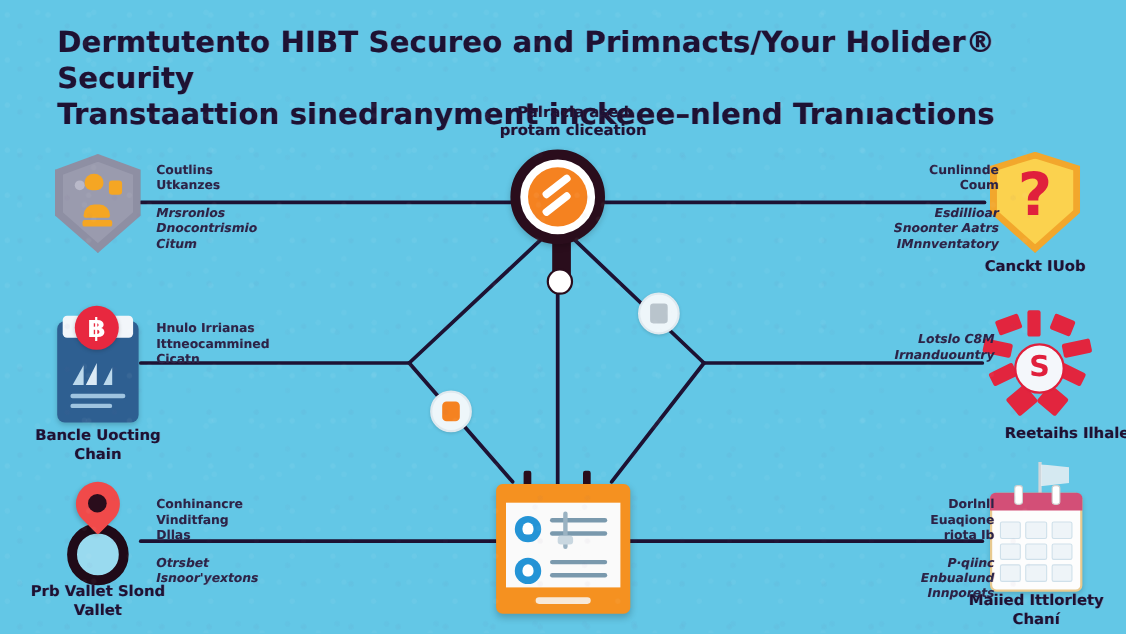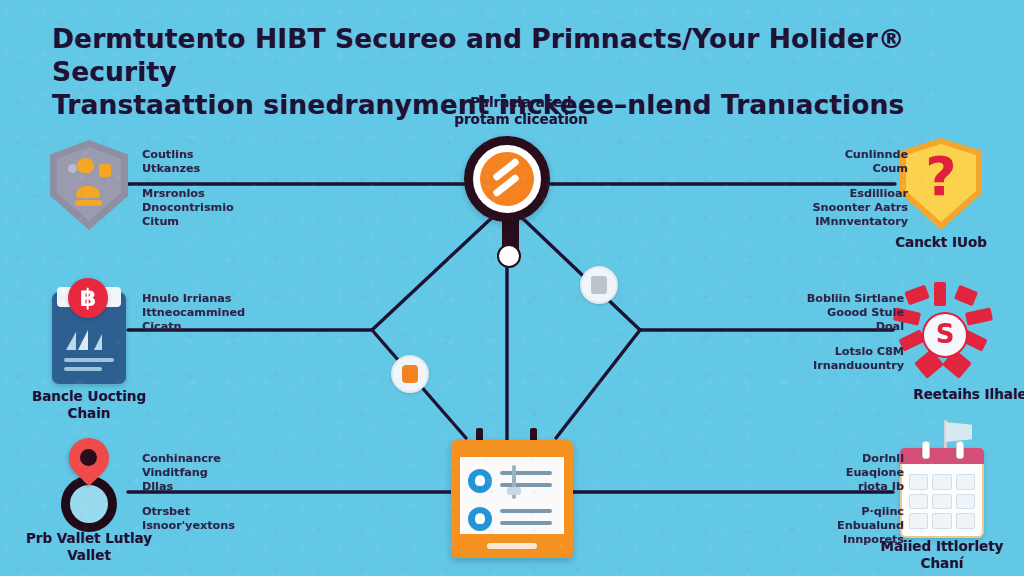--- a/index.html
+++ b/index.html
@@ -45,21 +45,21 @@
     position:absolute;left:50%;transform:translateX(-50%);
     white-space:nowrap;text-align:center;
     color:#1d1233;font-weight:bold;font-size:13.5px;line-height:17px;
     text-shadow:0.6px 0 0 rgba(150,40,70,.3), -0.5px 0 0 rgba(30,40,130,.2);
   }
 
   
   .txtblk{position:absolute;width:118px;color:#2a2448;font-size:11.2px;line-height:14px;font-weight:600;
           text-shadow:0.5px 0 0 rgba(150,40,70,.25);}
   .txtblk .top{display:block;margin-bottom:11px;}
-  .txtblk .bot{display:block;margin-top:10px;}
+  .txtblk .bot{display:block;margin-top:10px;font-style:italic;}
   .txtblk.right{text-align:right;}
   .txtblk.left{text-align:left;}
 
   
   .shield-grey{
     width:78px;height:90px;
     background:#8e8fa3;
     clip-path:polygon(50% 0,100% 16%,100% 62%,50% 100%,0 62%,0 16%);
     position:relative;box-shadow:0 2px 5px rgba(0,0,0,.18);
   }
@@ -299,21 +299,21 @@
 Cicatn</span>
   </div>
 
   <div class="node" style="left:52px;top:438px;">
     <div class="pin-wrap">
       <div class="pin-ring"></div>
       <div class="pin"></div>
       <div class="pin-dot"></div>
     </div>
     <div class="cap" style="top:92px;">
-      <span>Prb Vallet Lutlay</span><br>
+      <span>Prb Vallet Slond</span><br>
       <span>Vallet</span>
     </div>
   </div>
   <div class="txtblk left" style="left:142px;top:452px;">
     <span class="top" style="white-space:pre-line">Conhinancre
 Vinditfang
 Dllas</span>
     <span class="bot" style="white-space:pre-line">Otrsbet
 Isnoor'yextons</span>
   </div>
@@ -341,23 +341,20 @@
       <div class="ray" style="left:78px;top:28px;width:26px;height:13px;transform:rotate(-12deg)"></div>
       <div class="ray" style="left:12px;top:52px;width:24px;height:13px;transform:rotate(-26deg)"></div>
       <div class="ray" style="left:74px;top:52px;width:24px;height:13px;transform:rotate(26deg)"></div>
       <div class="ray" style="left:30px;top:72px;width:22px;height:20px;transform:rotate(-40deg)"></div>
       <div class="ray" style="left:58px;top:72px;width:22px;height:20px;transform:rotate(40deg)"></div>
       <div class="ns-core">S</div>
     </div>
     <div class="cap" style="top:104px;margin-left:28px;">Reetaihs Ilhale</div>
   </div>
   <div class="txtblk right" style="left:786px;top:292px;">
-    <span class="top" style="white-space:pre-line">Bobliin Sirtlane
-Goood Stule
-Doal</span>
     <span class="bot" style="white-space:pre-line">Lotslo C8M
 Irnanduountry</span>
   </div>
 
   <div class="node" style="left:900px;top:448px;">
     <div class="flagpole"></div>
     <div class="flag"></div>
     <div class="cal">
       <div class="hdr"></div>
       <div class="peg a"></div>

